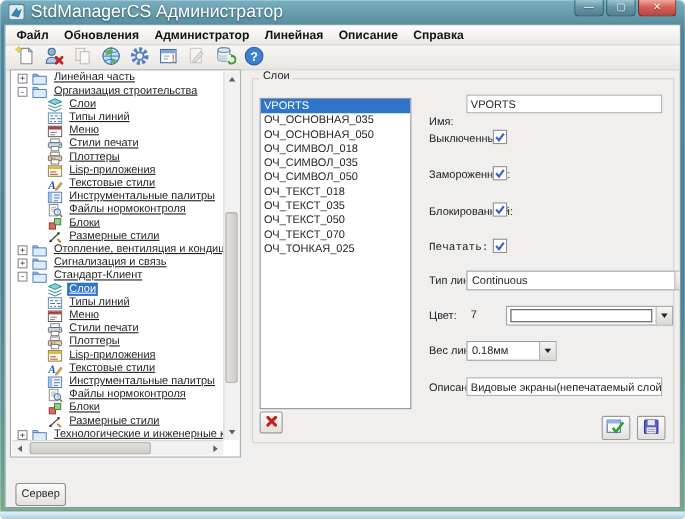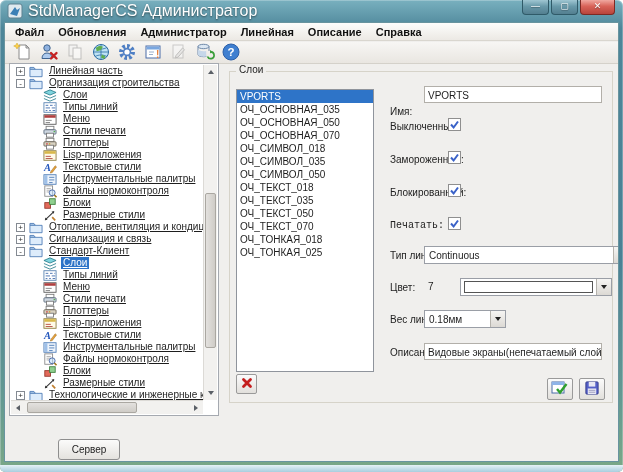--- a/index.html
+++ b/index.html
@@ -83,22 +83,22 @@
   .combo .combo-arrow { width:15px; height:100%; border-left:1px solid #b5b2ac;
     background:linear-gradient(180deg,#f6f5f3,#dcd9d4); display:flex; align-items:center; justify-content:center; }
   .combo-arrow .tri.down { border-top-color:#222; }
 
   .color-value { position:absolute; left:198px; top:209px; width:24px; font-size:10px; }
   .swatch-combo { left:230px; top:206px; width:152px; }
   .swatch { flex:1; height:12px; margin:0 3px; background:#fff; border:1px solid #555; }
 
   
   .path-label { position:absolute; left:4px; top:395px; font-size:10px; color:#111; }
-  .server-btn { position:absolute; left:9px; top:416px; width:62px; height:21px; border:1px solid #8e8e8e; border-radius:3px;
-    background:linear-gradient(180deg,#fbfbfa,#e4e2de); font-size:10px; display:flex; align-items:center; justify-content:center;margin-left:44px; }
+  .server-btn { position:absolute; left:9px; top:416px; width:46px; height:21px; border:1px solid #8e8e8e; border-radius:3px;
+    background:linear-gradient(180deg,#fbfbfa,#e4e2de); font-size:10px; display:flex; align-items:center; justify-content:center; }
 
   .bottom-frame { position:absolute; left:0; right:0; bottom:0; height:7px;
     background:linear-gradient(180deg,#e6f2f7,#a9cede); border-radius:0 0 5px 5px; }
 </style>
 </head>
 <body>
 
 <div class="window">
 
   <div class="titlebar">
@@ -443,29 +443,27 @@
       </div>
     </div>
 
     <div class="groupbox">
       <span class="groupbox-label">Слои</span>
 
       <div class="layer-list">
           <div class="layer-item selected">VPORTS</div>
           <div class="layer-item">ОЧ_ОСНОВНАЯ_035</div>
           <div class="layer-item">ОЧ_ОСНОВНАЯ_050</div>
-          <div class="layer-item">ОЧ_ОСНОВНАЯ_070</div>
           <div class="layer-item">ОЧ_СИМВОЛ_018</div>
           <div class="layer-item">ОЧ_СИМВОЛ_035</div>
           <div class="layer-item">ОЧ_СИМВОЛ_050</div>
           <div class="layer-item">ОЧ_ТЕКСТ_018</div>
           <div class="layer-item">ОЧ_ТЕКСТ_035</div>
           <div class="layer-item">ОЧ_ТЕКСТ_050</div>
           <div class="layer-item">ОЧ_ТЕКСТ_070</div>
-          <div class="layer-item">ОЧ_ТОНКАЯ_018</div>
           <div class="layer-item">ОЧ_ТОНКАЯ_025</div>
         </div>
 
       <div class="small-btn delete-btn">
         <span>
           <svg width="14" height="14" viewBox="0 0 16 16">
               <path d="M4 4l8 8M12 4l-8 8" stroke="#c41e1e" stroke-width="3.2" stroke-linecap="round"></path>
             </svg>
         </span>
       </div>

